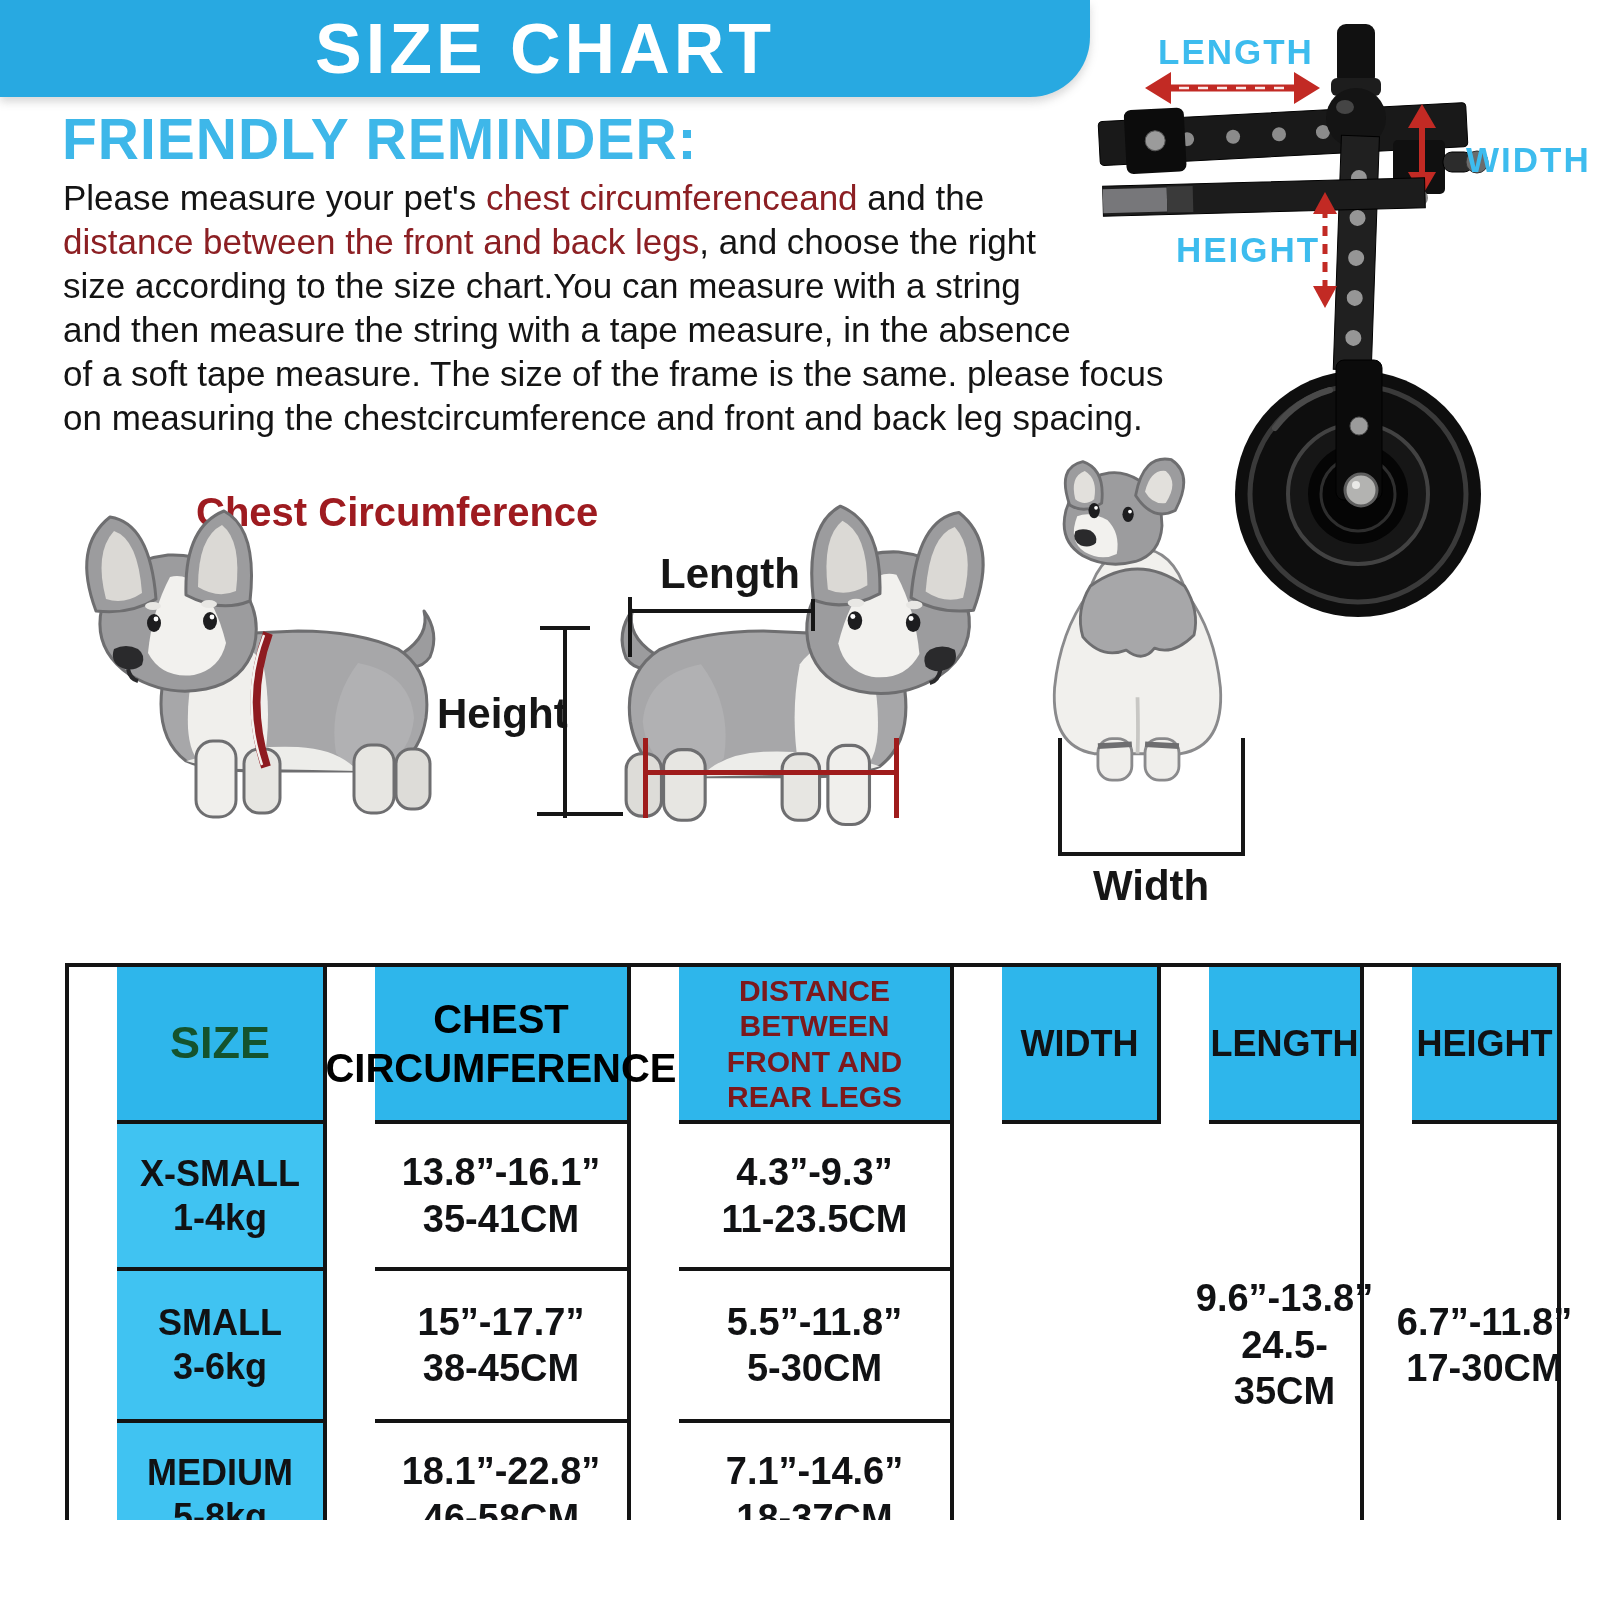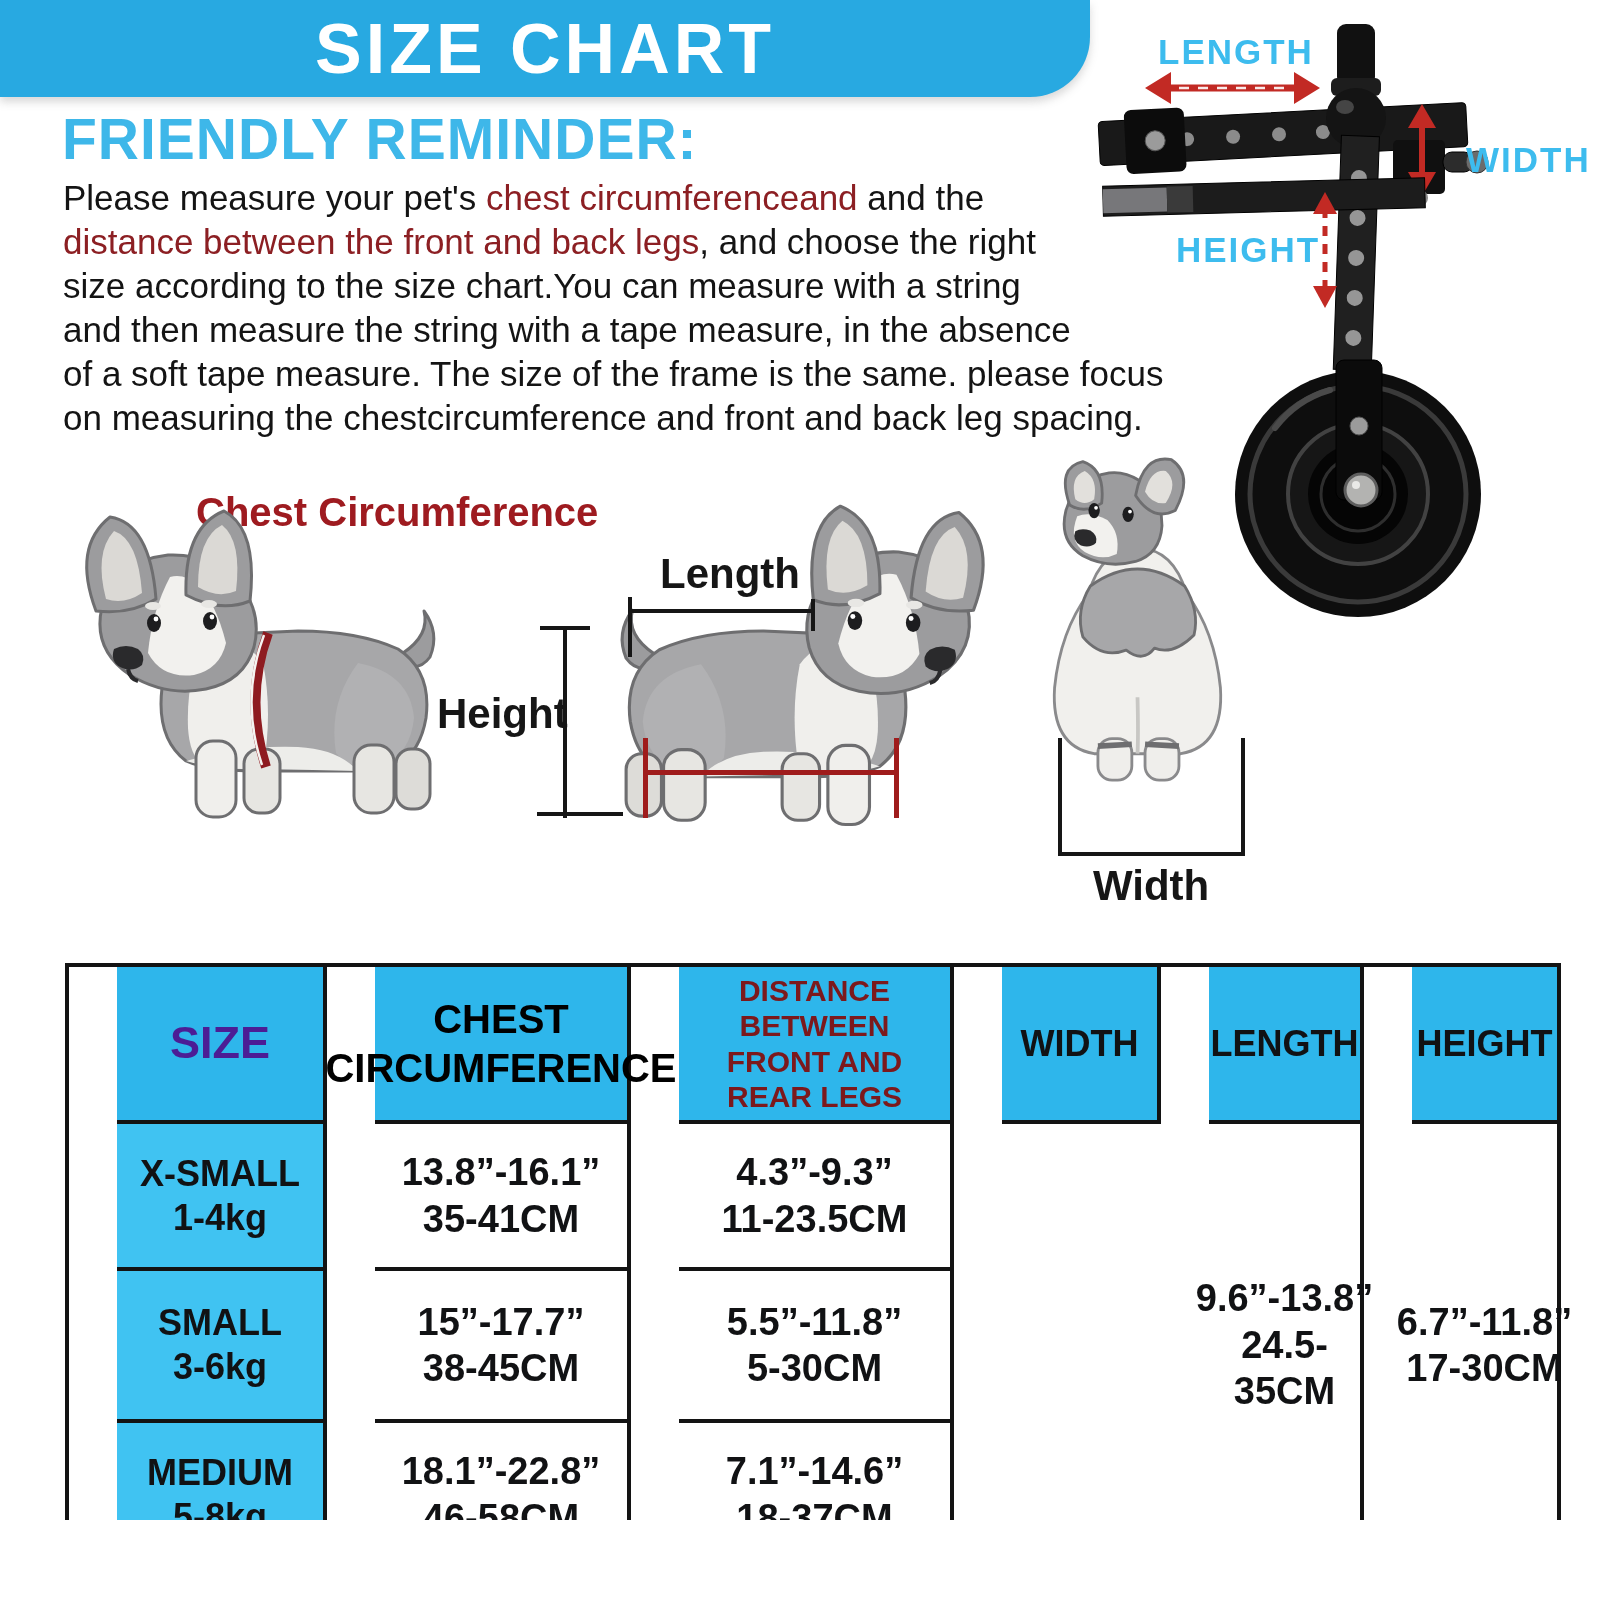--- a/index.html
+++ b/index.html
@@ -220,21 +220,21 @@
   <div class="abs rline" style="left:645px;top:770px;width:254px;height:5px;"></div>
   <div class="abs rline" style="left:643px;top:738px;width:5px;height:80px;"></div>
   <div class="abs rline" style="left:894px;top:738px;width:5px;height:80px;"></div>
 
   <div class="abs mline" style="left:1058px;top:738px;width:4px;height:118px;"></div>
   <div class="abs mline" style="left:1241px;top:738px;width:4px;height:118px;"></div>
   <div class="abs mline" style="left:1058px;top:852px;width:187px;height:4px;"></div>
   <div class="abs black-lbl" style="left:1093px;top:862px;">Width</div>
 
   <div id="size-table">
-      <div class="cell hdr" style="grid-area: 1 / 1; color: #4c1d95; font-size: 45px;">SIZE</div>
+      <div class="cell hdr" style="grid-area: 1 / 1; color: #14532d; font-size: 45px;">SIZE</div>
       <div class="cell hdr" style="grid-area: 1 / 2; color: #000000; font-size: 40px;">CHEST
 CIRCUMFERENCE</div>
       <div class="cell hdr" style="grid-area: 1 / 3; color: rgb(124, 25, 28); font-size: 30px; line-height: 1.18;">DISTANCE
 BETWEEN
 FRONT AND
 REAR LEGS</div>
       <div class="cell hdr" style="grid-area: 1 / 4; color: rgb(17, 18, 20); font-size: 36px;">WIDTH</div>
       <div class="cell hdr" style="grid-area: 1 / 5; color: rgb(17, 18, 20); font-size: 36px;">LENGTH</div>
       <div class="cell hdr" style="grid-area: 1 / 6; color: rgb(17, 18, 20); font-size: 36px;">HEIGHT</div>
       <div class="cell sizecol" style="grid-area: 2 / 1;">X-SMALL

